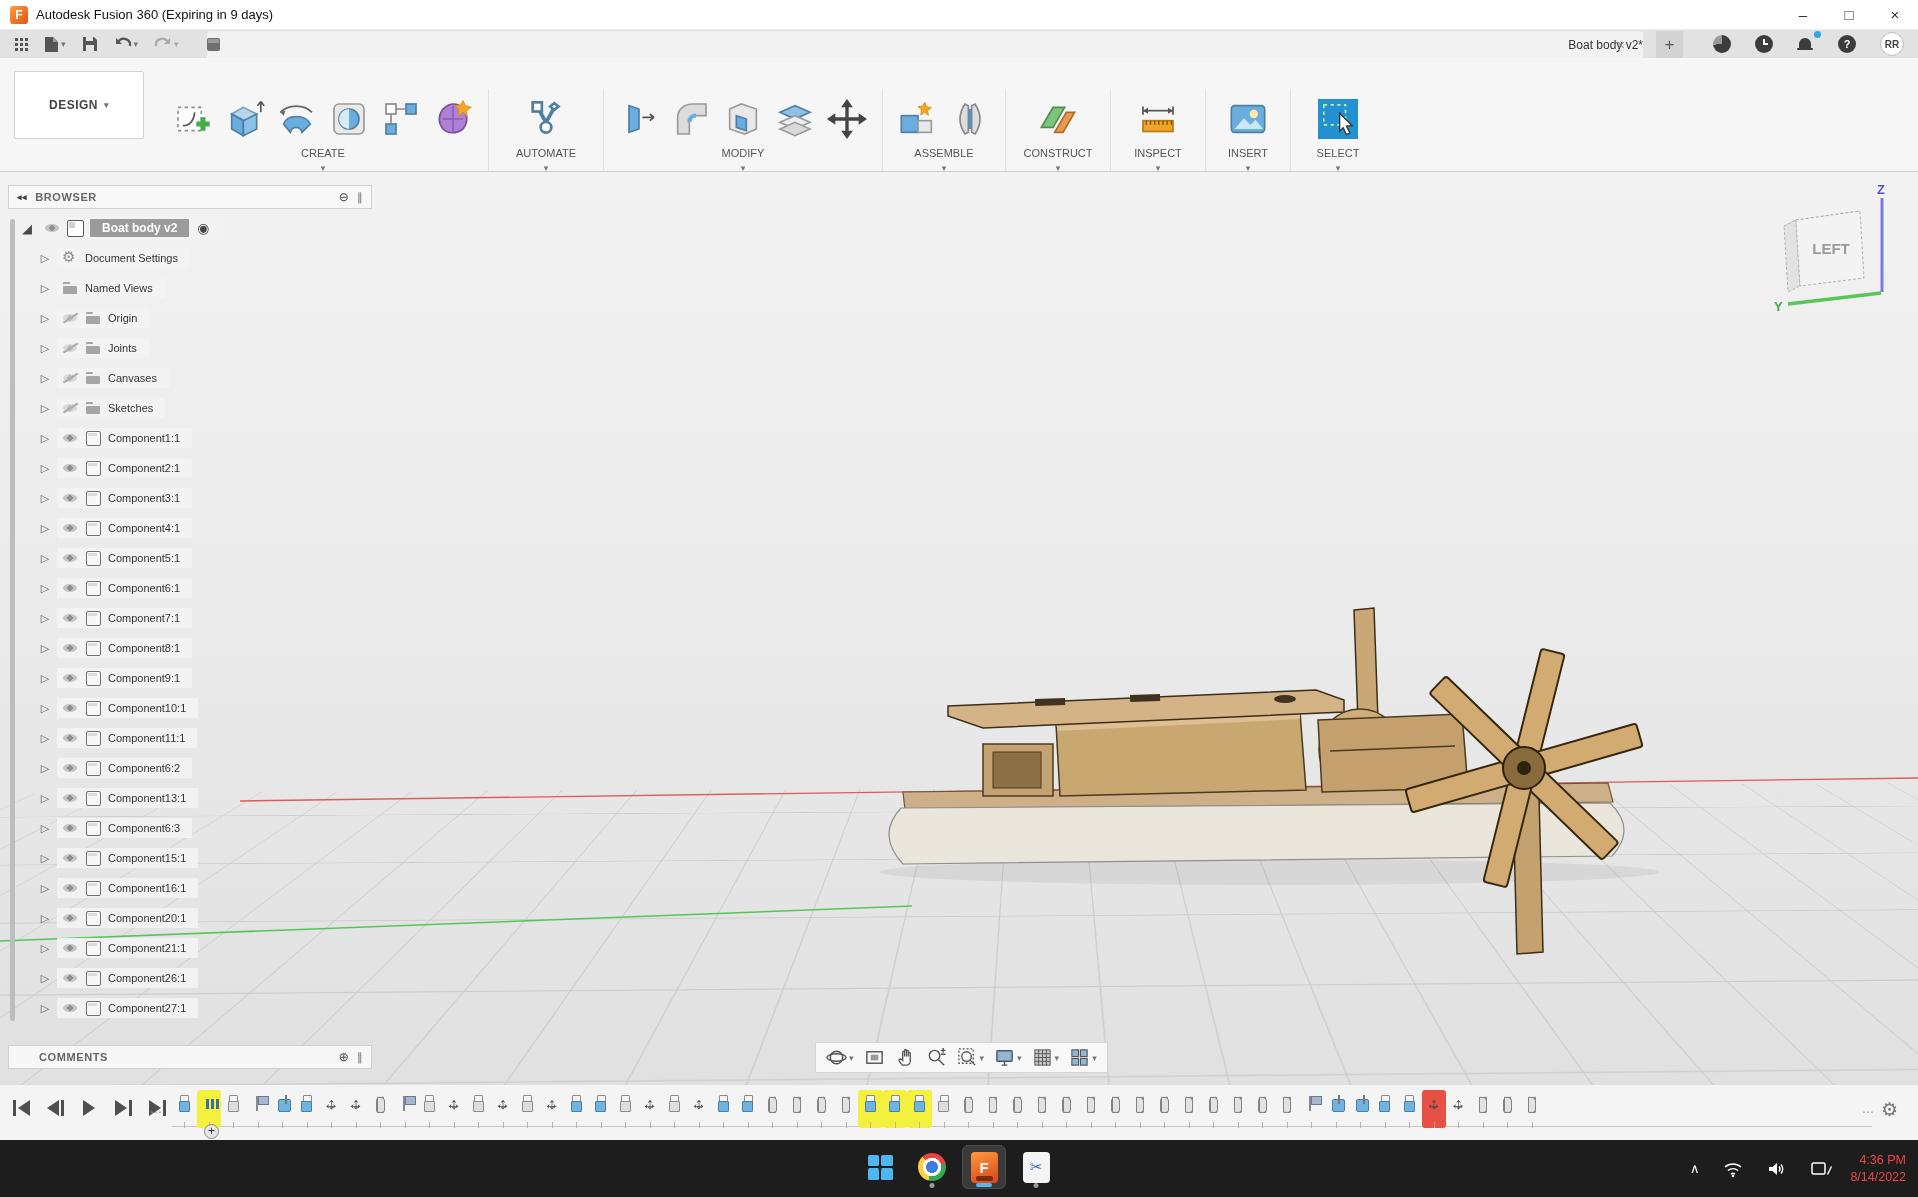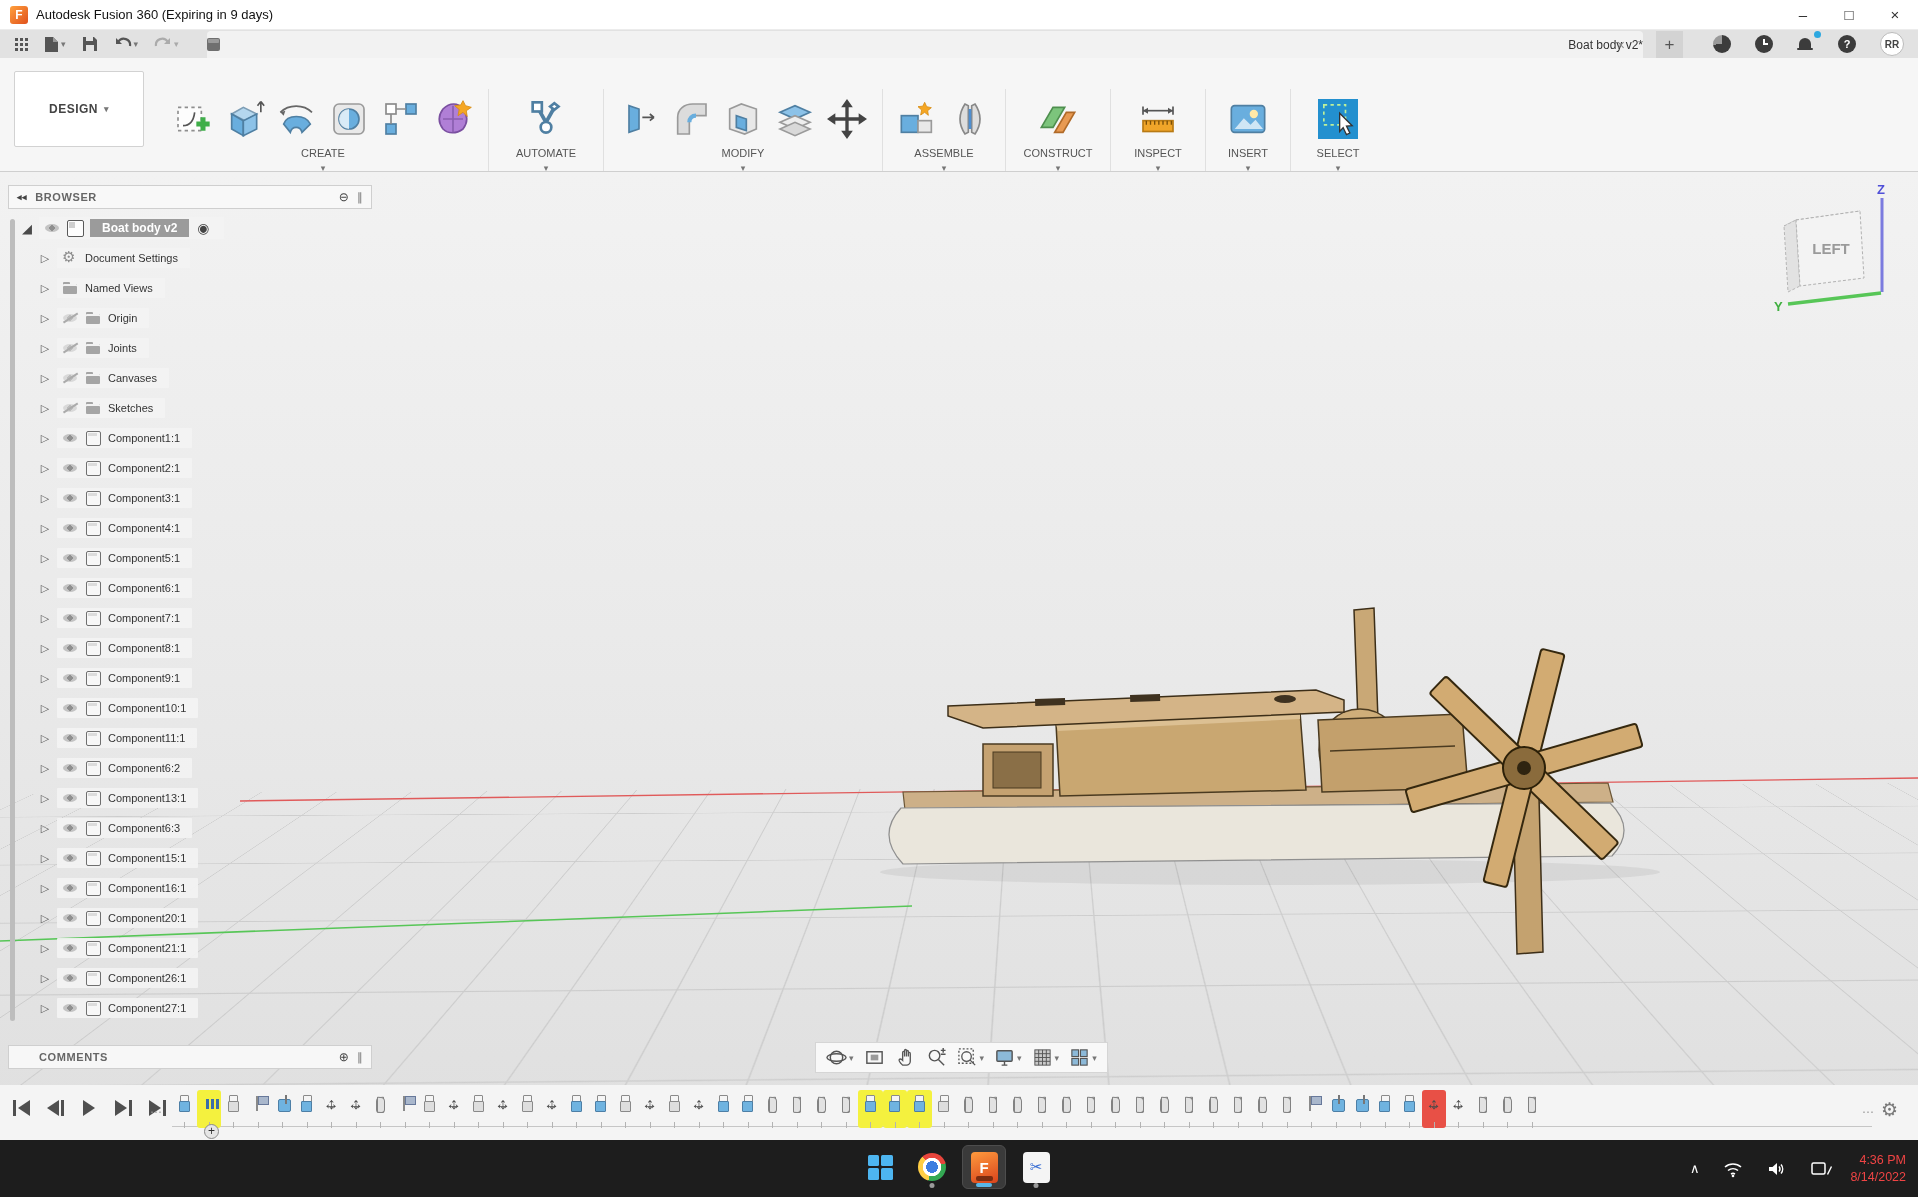--- a/index.html
+++ b/index.html
@@ -47,21 +47,21 @@
   .bell::after{content:"";position:absolute;left:0;top:12px;width:16px;height:2px;background:#3c3c3c;border-radius:1px;}
   .bdot{position:absolute;top:-1px;right:-1px;width:7px;height:7px;border-radius:50%;background:#2da8e0;}
   .helpc{width:18px;height:18px;border-radius:50%;background:#3c3c3c;color:#fff;font-size:11px;
     font-weight:bold;display:flex;align-items:center;justify-content:center;}
   .avatar{width:24px;height:24px;border-radius:50%;background:#fff;border:1px solid #bbb;color:#444;
     font-size:10px;font-weight:bold;display:flex;align-items:center;justify-content:center;}
 
   
   #ribbon{position:absolute;top:58px;left:0;right:0;height:114px;background:#f6f6f6;
     border-bottom:1px solid #cfcfcf;z-index:38;}
-  #design-btn{position:absolute;left:14px;top:13px;width:130px;height:76px;background:#fff;
+  #design-btn{position:absolute;left:14px;top:13px;width:130px;height:68px;background:#fff;
     border:1px solid #d2d2d2;border-radius:2px;display:flex;align-items:center;justify-content:center;
     gap:6px;font-size:12px;font-weight:bold;color:#444;letter-spacing:.5px;}
   #rtabs{position:absolute;left:163px;top:0;height:31px;display:flex;gap:6px;}
   .rtab{padding:0 16px;display:flex;align-items:center;font-size:12px;color:#666;font-weight:bold;
     border-bottom:3px solid transparent;background:none;border-top:none;border-left:none;border-right:none;}
   .rtab.active{color:#0a96d7;border-bottom:3px solid #0a96d7;}
   #rgroups{position:absolute;left:158px;top:31px;right:0;height:82px;display:flex;}
   .rgroup{display:flex;flex-direction:column;border-right:1px solid #e0e0e0;padding:0 12px;}
   .gicons{flex:1;display:flex;align-items:center;gap:6px;}
   .ribtn{width:46px;height:46px;background:none;border:none;display:flex;align-items:center;justify-content:center;padding:0;}

